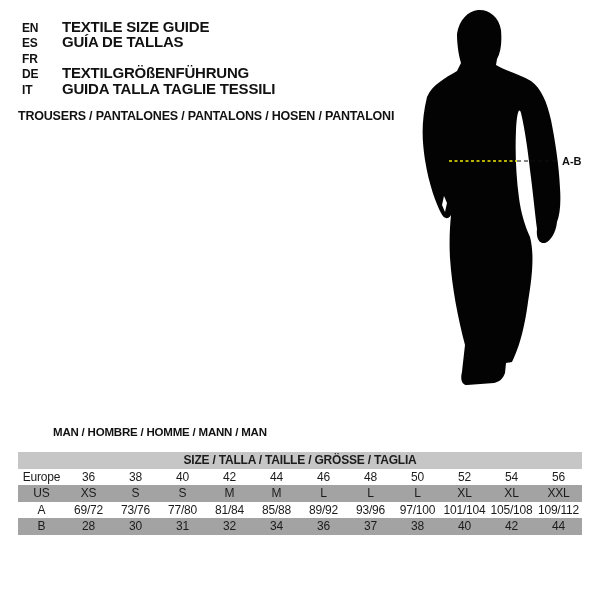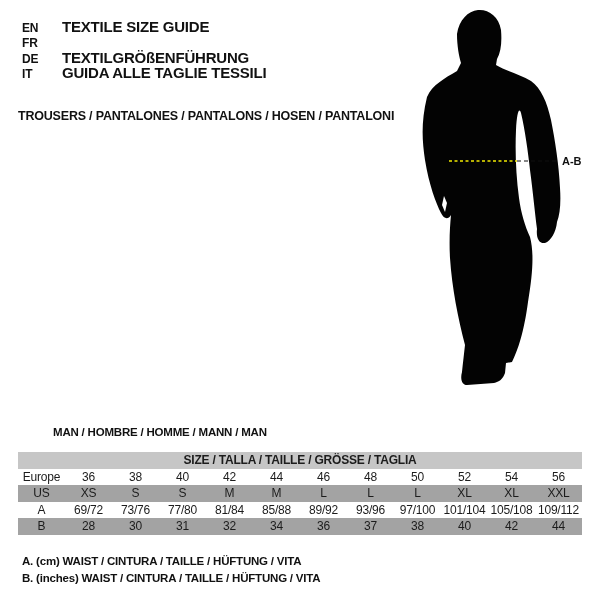--- a/index.html
+++ b/index.html
@@ -35,29 +35,33 @@
 <body>
 
 <div class="canvas">
 
   <div class="lang-list">
     <div class="lang-row">
       <span class="lang-code">EN</span>
       <span class="lang-label">TEXTILE SIZE GUIDE</span>
     </div>
     <div class="lang-row">
+      <span class="lang-code">ES</span>
+      <span class="lang-label">GUÍA DE TALLAS</span>
+    </div>
+    <div class="lang-row">
       <span class="lang-code">FR</span>
     </div>
     <div class="lang-row">
       <span class="lang-code">DE</span>
       <span class="lang-label">TEXTILGRÖßENFÜHRUNG</span>
     </div>
     <div class="lang-row">
       <span class="lang-code">IT</span>
-      <span class="lang-label">GUIDA ALLE TAGLIE TESSILI</span>
+      <span class="lang-label">GUIDA TALLA TAGLIE TESSILI</span>
     </div>
   </div>
 
   <div class="category">TROUSERS / PANTALONES / PANTALONS / HOSEN / PANTALONI</div>
 
   <div class="figure">
     <svg width="200" height="420" viewBox="0 0 200 420">
       <path fill="#030303" d="
         M78,10
         C88,9 99,16 101,30
@@ -159,18 +163,14 @@
         <td>37</td>
         <td>38</td>
         <td>40</td>
         <td>42</td>
         <td>44</td>
       </tr>
     </tbody>
       </table>
   </div>
 
-  <div class="footnotes">
-    <div class="footnote">A. (cm) WAIST / CINTURA / TAILLE / HÜFTUNG / VITA</div>
-    <div class="footnote">B. (inches) WAIST / CINTURA / TAILLE / HÜFTUNG / VITA</div>
-  </div>
 
 </div>
 
 </body></html>

